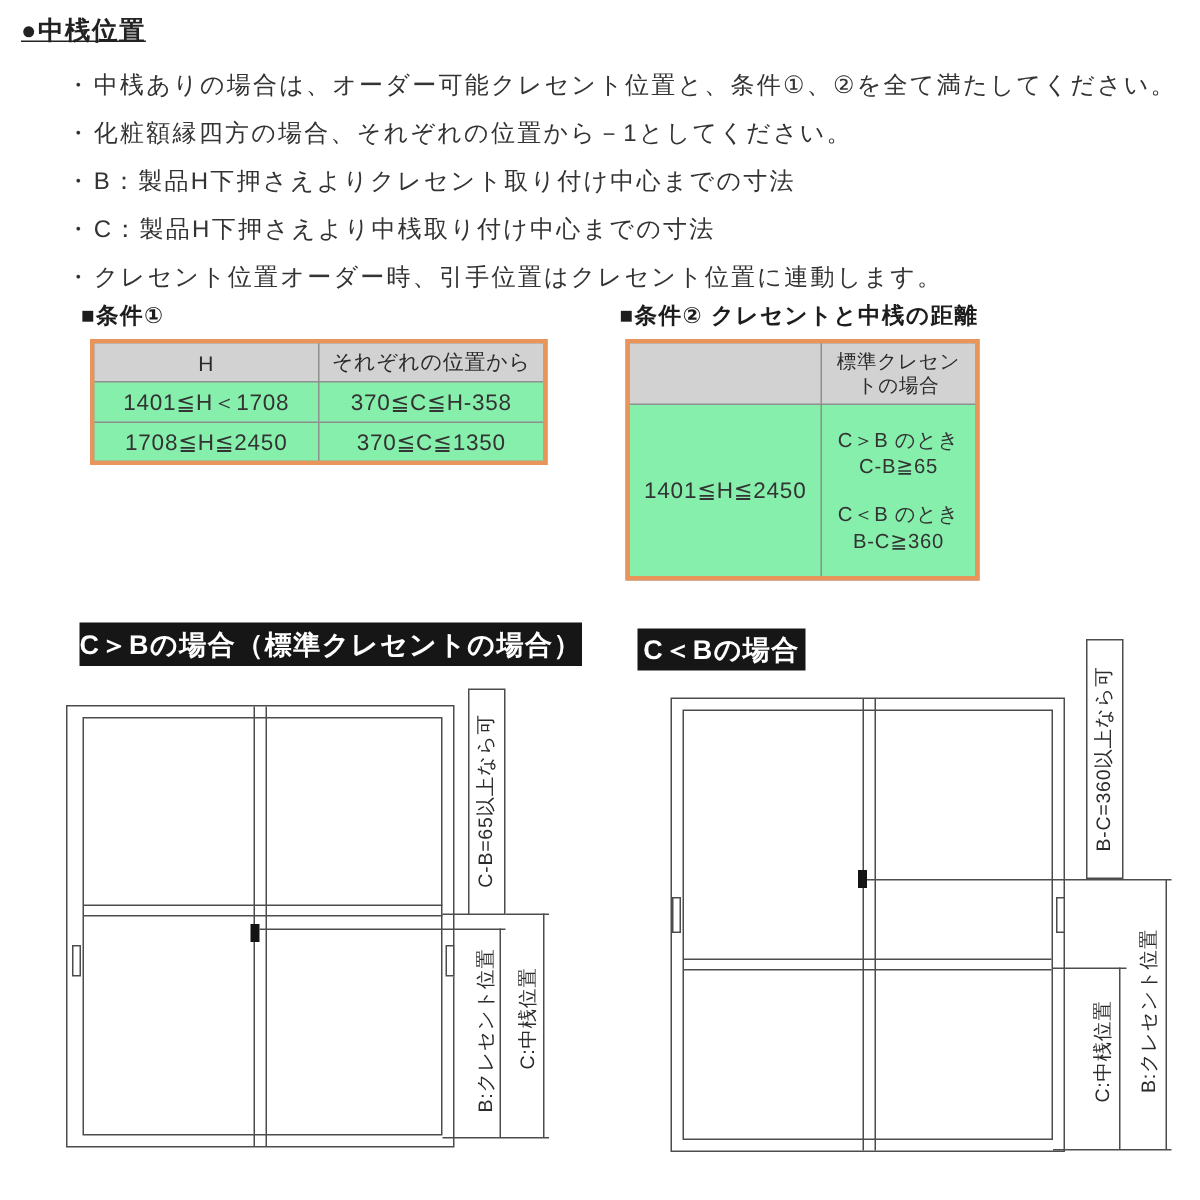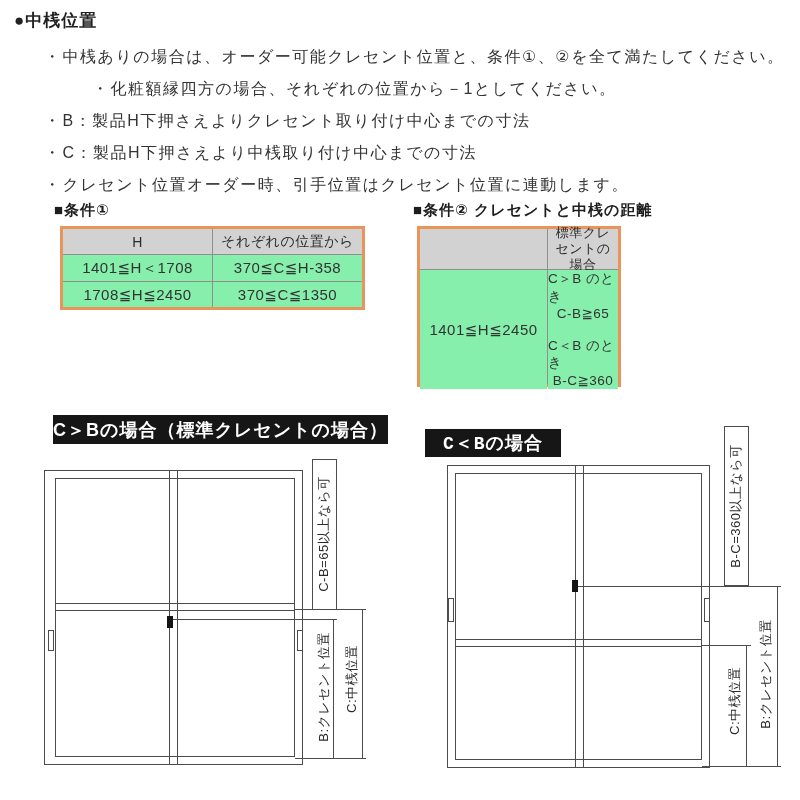--- a/index.html
+++ b/index.html
@@ -1,31 +1,31 @@
 <!DOCTYPE html>
 <html><head>
 <meta charset="utf-8">
 <style>
   html,body{margin:0;padding:0;background:#ffffff;}
   .page{
     position:relative;width:800px;height:800px;background:#ffffff;overflow:hidden;
     font-family:"Liberation Sans","DejaVu Sans",sans-serif;color:#2e2e2e;
   }
   
-  .doc-heading{position:absolute;left:14px;top:9px;font-size:17px;font-weight:bold;color:#222;letter-spacing:1px;}
+  .doc-heading{position:absolute;left:14px;top:9px;font-size:17px;font-weight:bold;color:#222;letter-spacing:1px;text-decoration:underline;}
   .bullet-item{position:absolute;left:44px;font-size:16px;color:#333;letter-spacing:1.5px;white-space:nowrap;}
   .bullet-item .mk{margin-right:1px;}
   
   .cond-label{position:absolute;font-size:15px;font-weight:bold;color:#1d1d1d;letter-spacing:1px;white-space:nowrap;}
   
   .otable{position:absolute;border:3px solid #e8945a;background:#8f8f8f;display:grid;grid-gap:1px;box-sizing:border-box;}
   .otable .cell{background:#86efac;display:flex;align-items:center;justify-content:center;font-size:15px;color:#333;letter-spacing:0.5px;}
   .otable .hcell{background:#d2d2d2;font-size:14px;color:#2b2b2b;}
   .c1{left:60px;top:226px;width:305px;height:84px;grid-template-columns:149px 1fr;grid-template-rows:25px 26px 1fr;}
-  .c2{left:417px;top:226px;width:204px;height:161px;grid-template-columns:127px 1fr;grid-template-rows:40px 1fr;}
+  .c2{left:417px;top:226px;width:236px;height:161px;grid-template-columns:127px 1fr;grid-template-rows:40px 1fr;}
   .c2 .hcell{font-size:13px;text-align:center;line-height:1.25;padding:2px 6px;box-sizing:border-box;}
   .c2 .case-cell{flex-direction:column;justify-content:center;font-size:13.5px;line-height:1.3;}
   .c2 .case-cell .gap{height:14px;}
   
   .diag-title{position:absolute;background:#161616;color:#ffffff;font-weight:bold;font-size:18px;
     display:flex;align-items:center;justify-content:center;letter-spacing:1px;white-space:nowrap;box-sizing:border-box;margin-left:45px;}
   
   .rect{position:absolute;border:1px solid #4c4c4c;box-sizing:border-box;background:transparent;}
   .hline{position:absolute;height:1px;background:#4c4c4c;}
   .vline{position:absolute;width:1px;background:#4c4c4c;}
@@ -38,21 +38,21 @@
 </head>
 <body>
 
 <div class="page">
 
   <div class="doc-heading">
     <span>●</span><span>中桟位置</span>
   </div>
 
   <div class="bullet-item" style="top:47px;"><span class="mk">・</span><span>中桟ありの場合は、オーダー可能クレセント位置と、条件①、②を全て満たしてください。</span></div>
-  <div class="bullet-item" style="top:79px;margin-left:48px;"><span class="mk">・</span><span>化粧額縁四方の場合、それぞれの位置から－1としてください。</span></div>
+  <div class="bullet-item" style="top:79px;"><span class="mk">・</span><span>化粧額縁四方の場合、それぞれの位置から－1としてください。</span></div>
   <div class="bullet-item" style="top:143px;"><span class="mk">・</span><span>C：製品H下押さえより中桟取り付け中心までの寸法</span></div>
   <div class="bullet-item" style="top:111px;"><span class="mk">・</span><span>B：製品H下押さえよりクレセント取り付け中心までの寸法</span></div>
   <div class="bullet-item" style="top:175px;"><span class="mk">・</span><span>クレセント位置オーダー時、引手位置はクレセント位置に連動します。</span></div>
 
   <div class="cond-label" style="left:54px;top:201px;">■条件①</div>
   <div class="otable c1">
     <div class="cell hcell">H</div>
     <div class="cell hcell">それぞれの位置から</div>
     <div class="cell">1401≦H＜1708</div>
     <div class="cell">370≦C≦H-358</div>
@@ -68,21 +68,21 @@
     <div class="cell case-cell">
       <div>C＞B のとき</div>
       <div>C-B≧65</div>
       <div class="gap"></div>
       <div>C＜B のとき</div>
       <div>B-C≧360</div>
     </div>
   </div>
 
   <div class="diag-title" style="left:8px;top:415px;width:335px;height:29px;">C＞Bの場合（標準クレセントの場合）</div>
-  <div class="diag-title" style="left:380px;top:429px;width:136px;height:28px;font-family:Liberation Mono, monospace;">C＜Bの場合</div>
+  <div class="diag-title" style="left:380px;top:419px;width:112px;height:28px;">C＜Bの場合</div>
 
   <div>
     <div class="rect" style="left:44px;top:470px;width:259px;height:295px;"></div>
     <div class="rect" style="left:55px;top:478px;width:240px;height:279px;"></div>
     <div class="vline" style="left:169px;top:471px;height:293px;"></div>
     <div class="vline" style="left:177px;top:471px;height:293px;"></div>
     <div class="hline" style="left:56px;top:603px;width:239px;"></div>
     <div class="hline" style="left:56px;top:610px;width:239px;"></div>
     <div class="crescent" style="left:167px;top:616px;"></div>
     <div class="handle" style="left:48px;top:630px;width:6px;height:21px;"></div>

